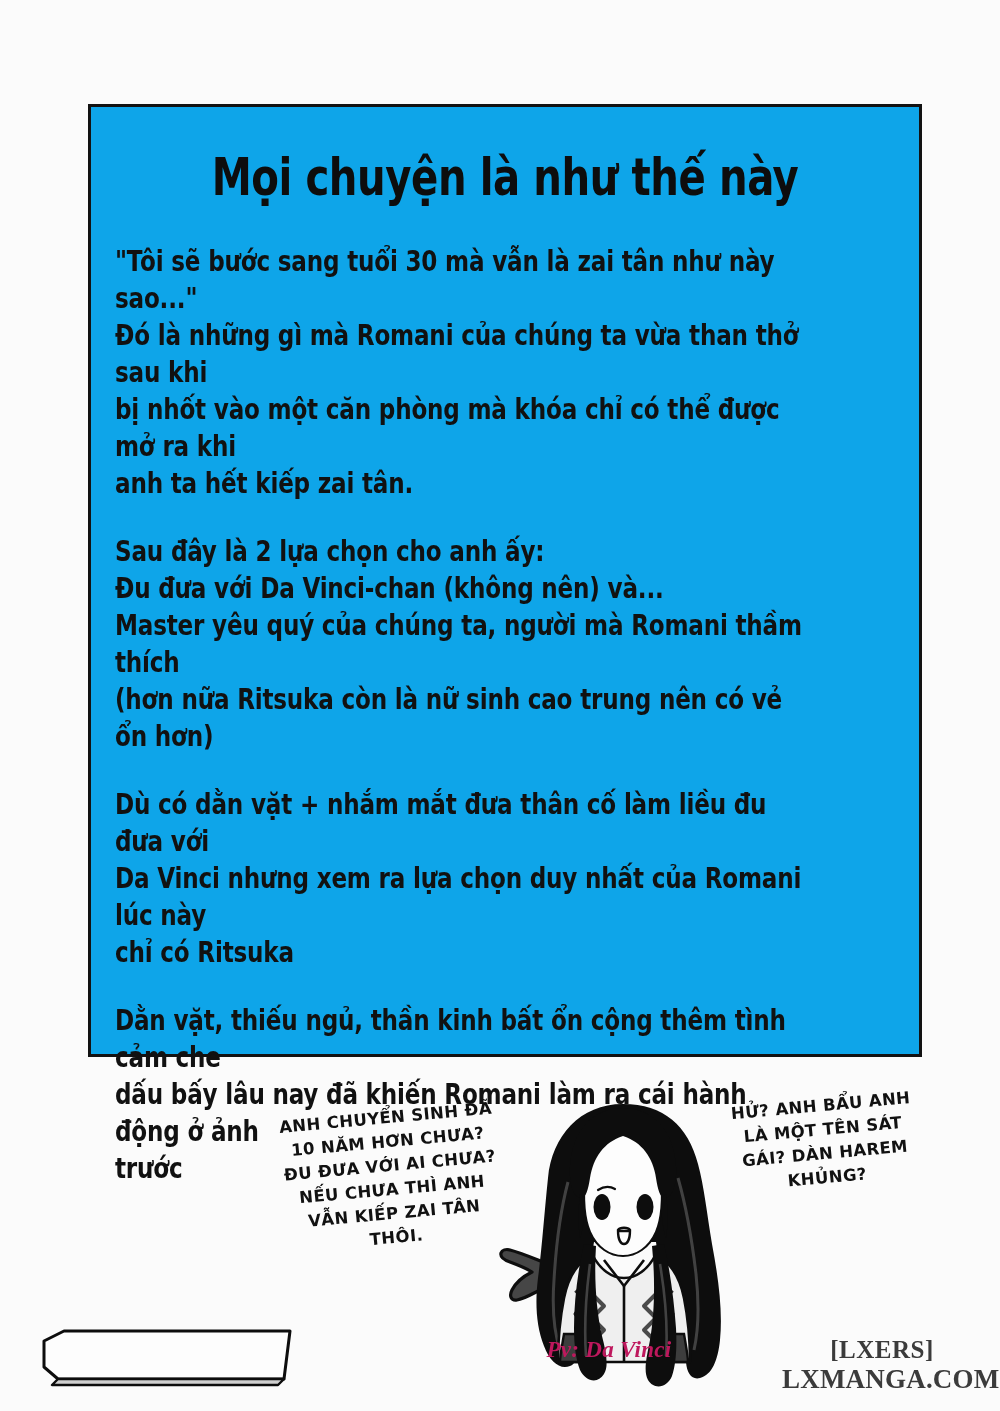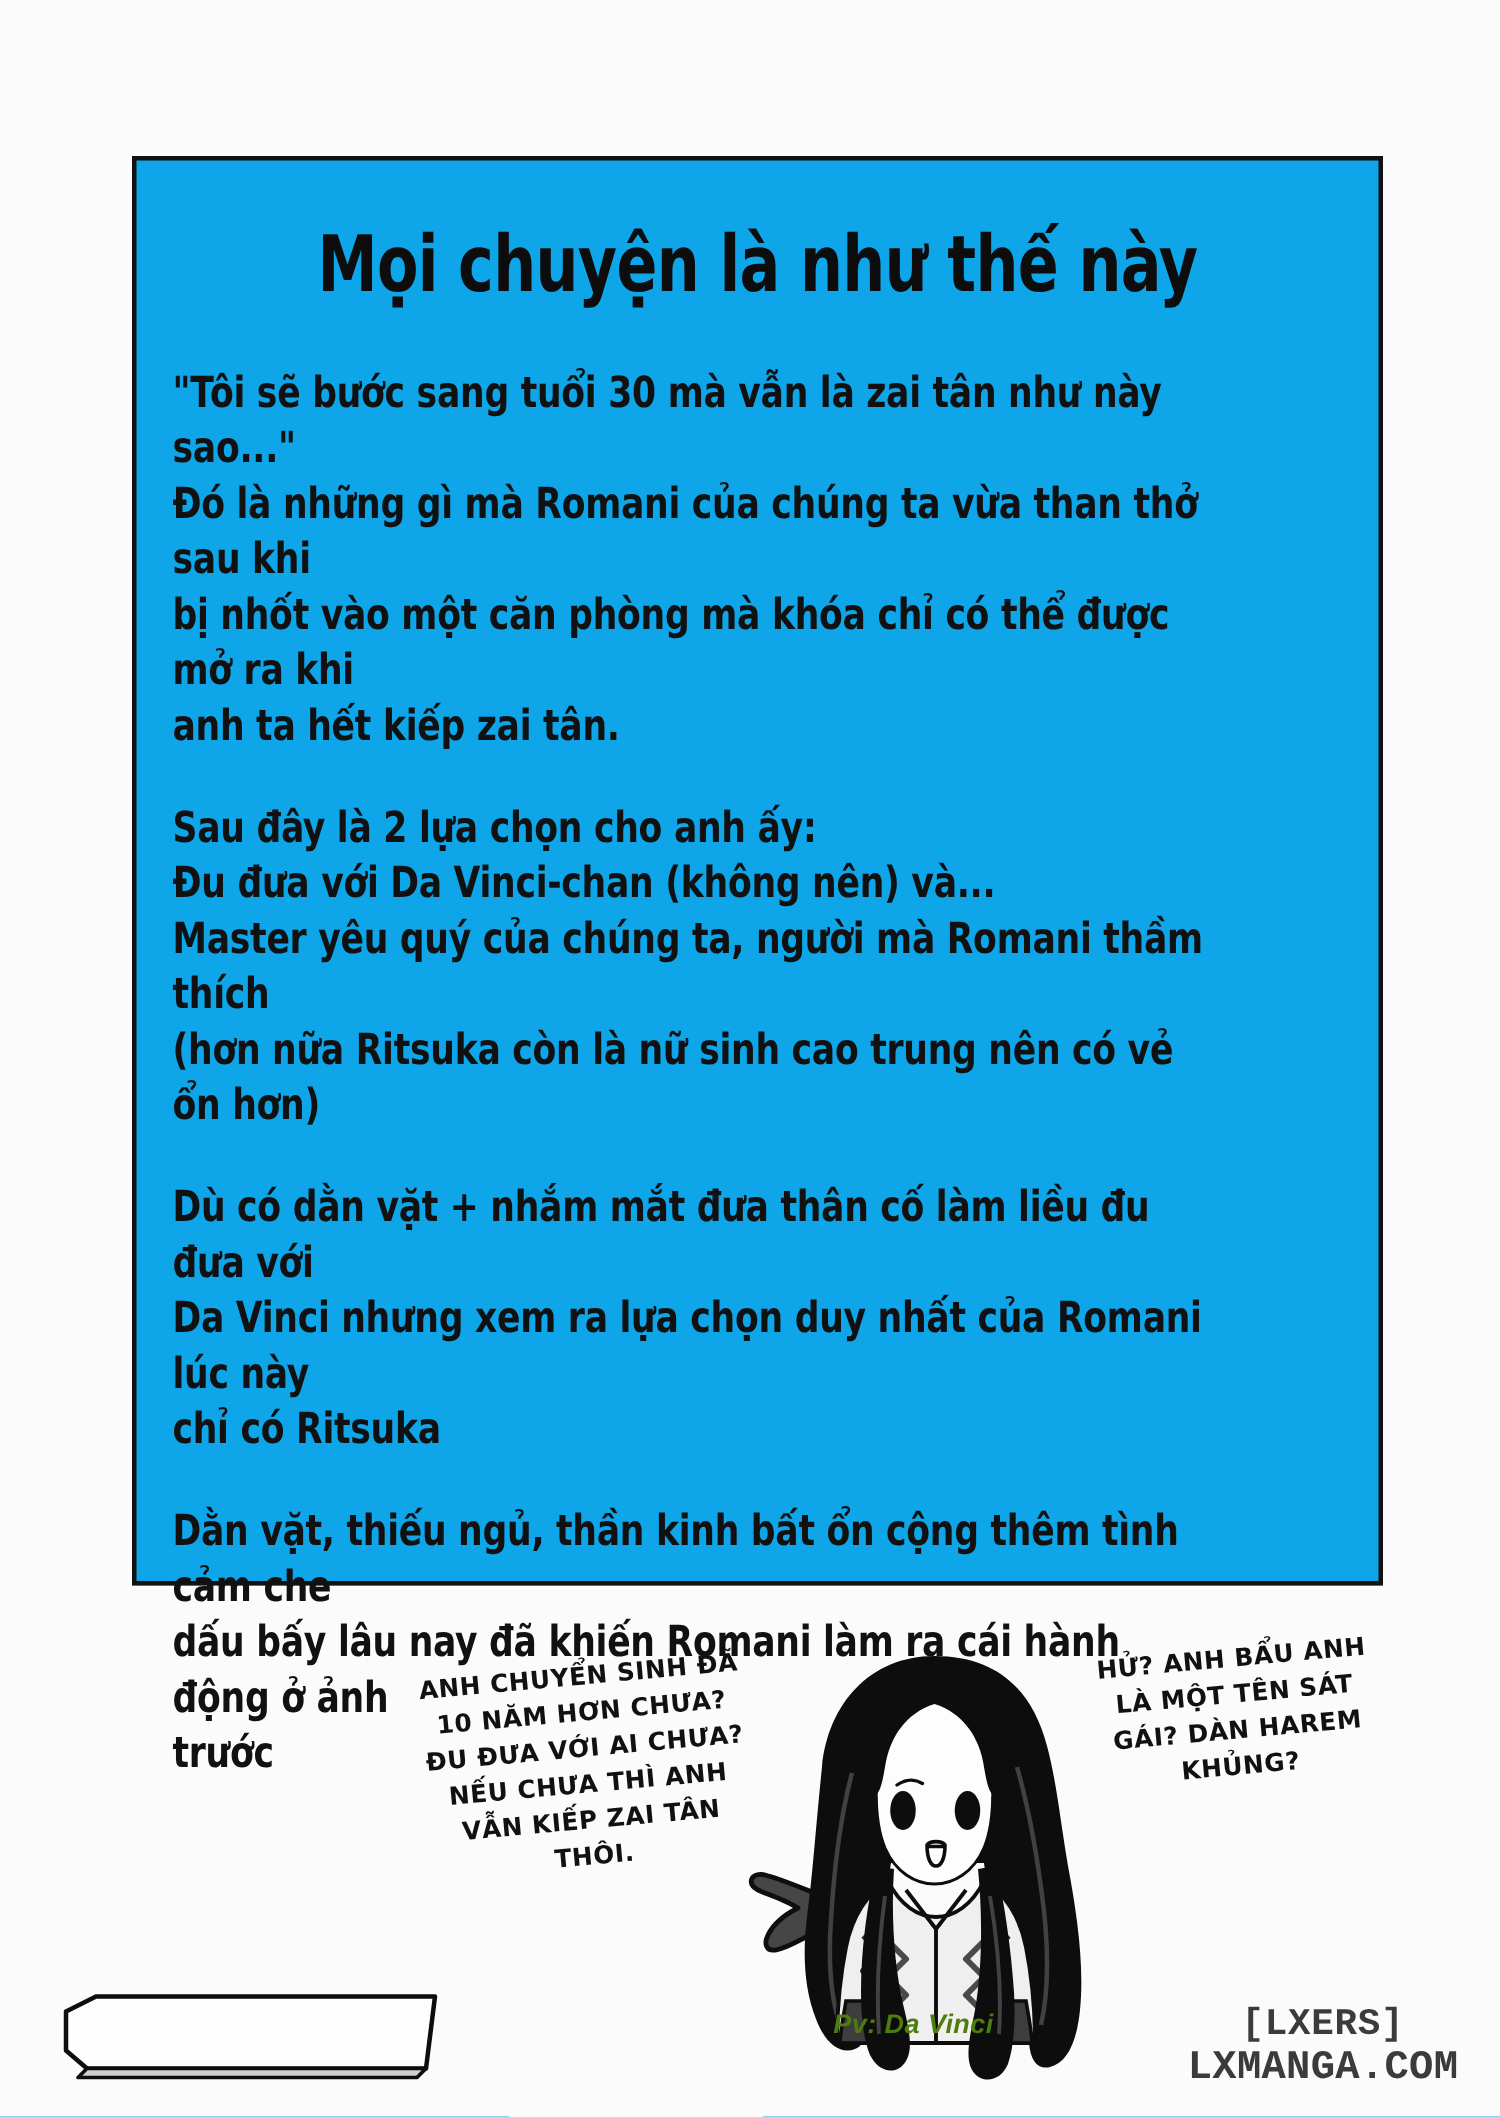--- a/index.html
+++ b/index.html
@@ -128,37 +128,37 @@
   }
   #nameplate-label {
     position: absolute;
     left: 0;
     top: 0;
     width: 182px;
     height: 35px;
     display: flex;
     align-items: center;
     justify-content: center;
-    font-family: Liberation Sans, sans-serif;
+    font-family: Liberation Serif, serif;
     font-weight: bold;
     font-style: italic;
-    font-size: 18px;
-    color: #4d7c0f;
+    font-size: 23px;
+    color: #be185d;
     letter-spacing: 0.3px;
     z-index: 3;
   }
 
   
   #watermark {
     position: absolute;
     right: 18px;
     top: 1336px;
     width: 200px;
     text-align: center;
-    font-family: Liberation Mono, monospace;
+    font-family: Liberation Serif, serif;
     font-weight: bold;
     color: #3b3b3b;
     line-height: 1.12;
   }
   #watermark-tag { font-size: 25px; letter-spacing: 0.5px; }
   #watermark-site { font-size: 27px; letter-spacing: 0.2px; }
 </style>
 </head>
 <body>
 

